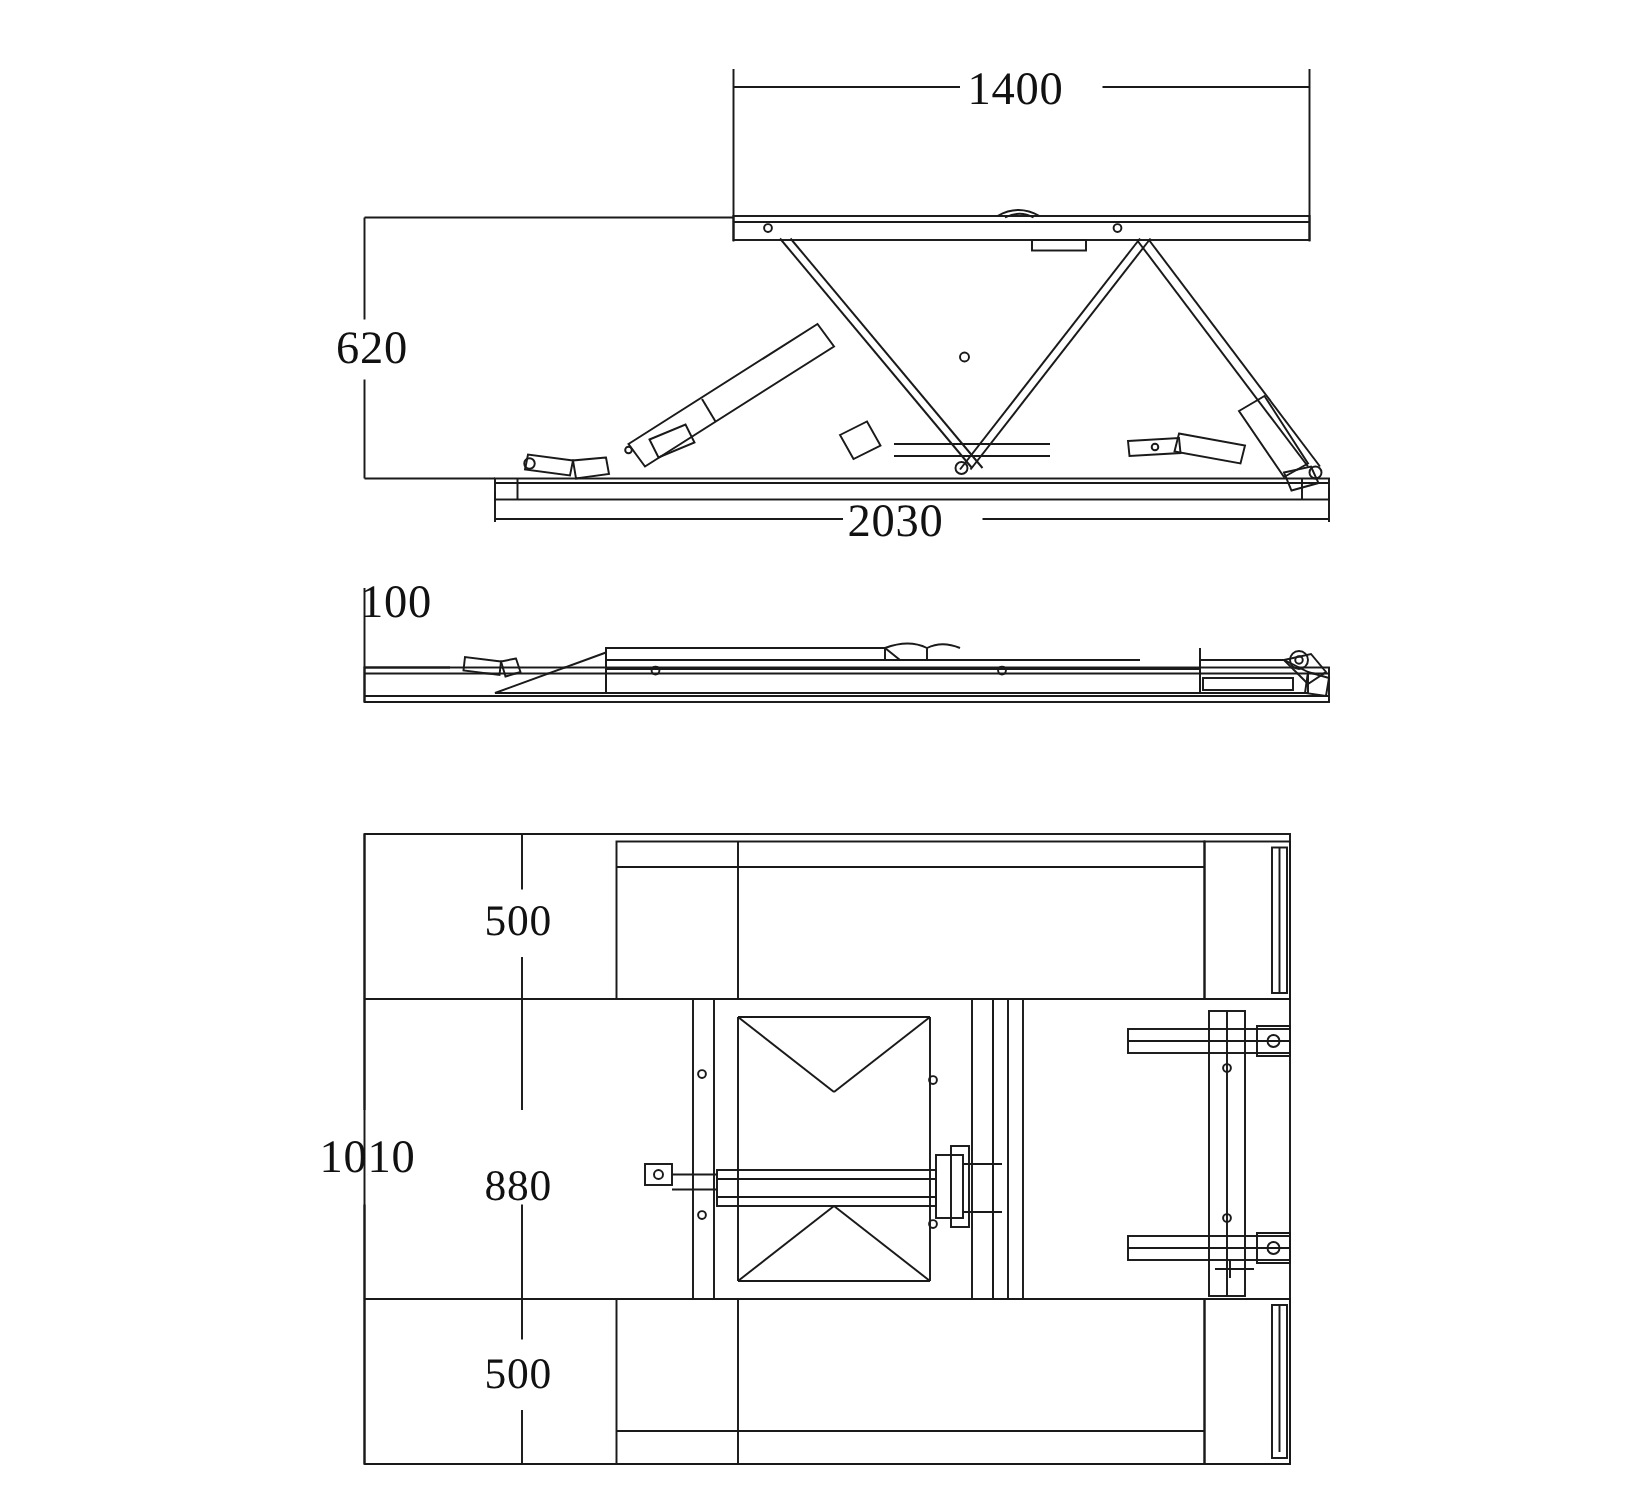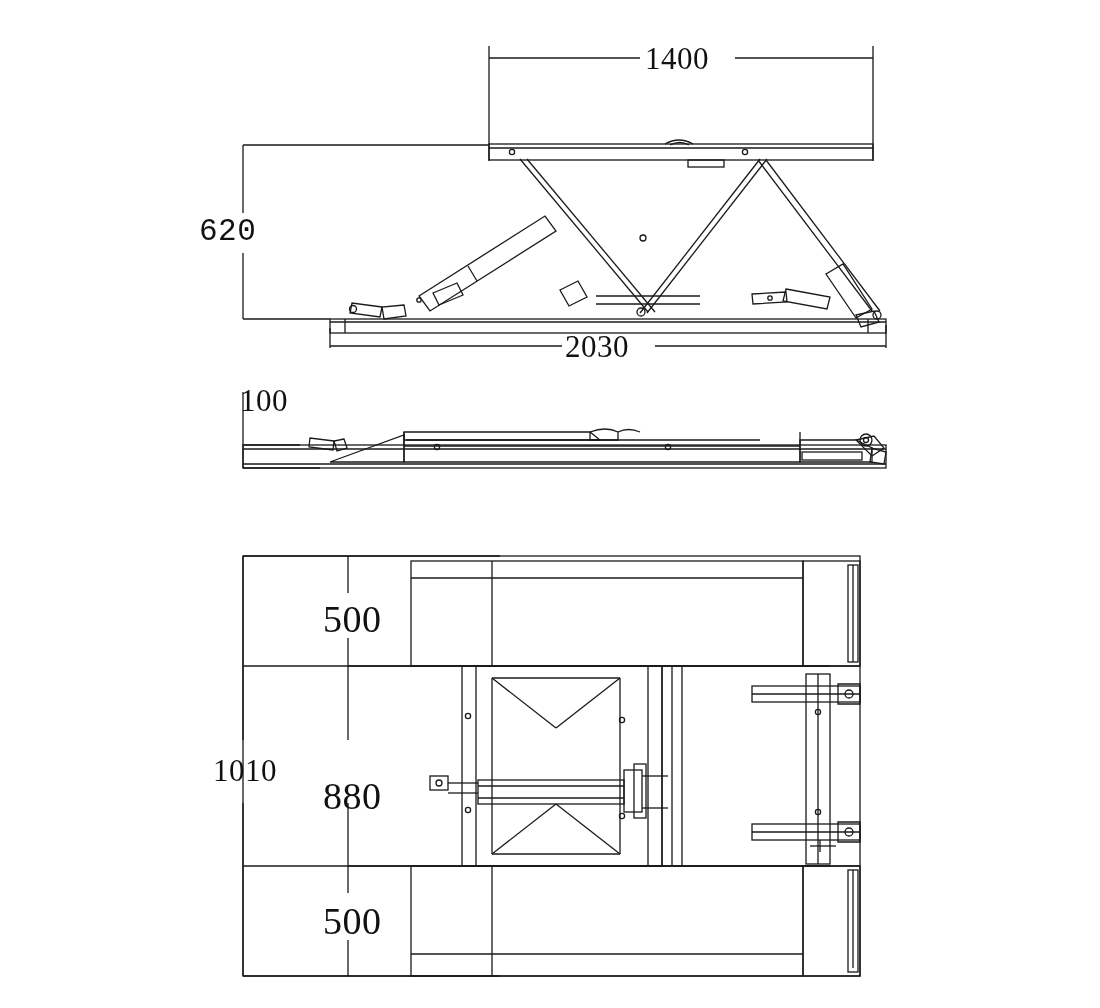--- a/index.html
+++ b/index.html
@@ -28,21 +28,21 @@
   .dim-label {
     position: absolute;
     font-family: "Liberation Serif", serif;
     font-size: 31px;
     color: #111111;
     white-space: nowrap;
     line-height: 1;
     letter-spacing: 0.5px;
   }
   .dim-label.small {
-    font-size: 38px;
+    font-size: 29px;
   }
 </style>
 </head>
 <body>
 
 <div id="sheet">
 
   <svg class="drawing" viewBox="0 0 1100 1008" xmlns="http://www.w3.org/2000/svg">
     <g fill="none" stroke="#1a1a1a" stroke-width="1.3" shape-rendering="geometricPrecision">
 
@@ -240,21 +240,21 @@
         <circle cx="849" cy="804" r="4"></circle>
         <line x1="820" y1="812" x2="820" y2="824"></line>
         <line x1="810" y1="818" x2="836" y2="818"></line>
       </g>
 
     </g>
   </svg>
 
   <div class="dim-label" style="left:645px; top:15px;">1400</div>
 
-  <div class="dim-label" style="left:199px; top:188px;font-family:Liberation Mono, monospace;">620</div>
+  <div class="dim-label" style="left:224px; top:188px;">620</div>
 
   <div class="dim-label" style="left:565px; top:303px;text-align:center;">2030</div>
 
   <div class="dim-label" style="left:240px; top:357px;">100</div>
 
   <div class="dim-label" style="left:213px; top:727px;">1010</div>
 
   <div class="dim-label small" style="left:323px; top:572px;">500</div>
 
   <div class="dim-label small" style="left:323px; top:749px;">880</div>

